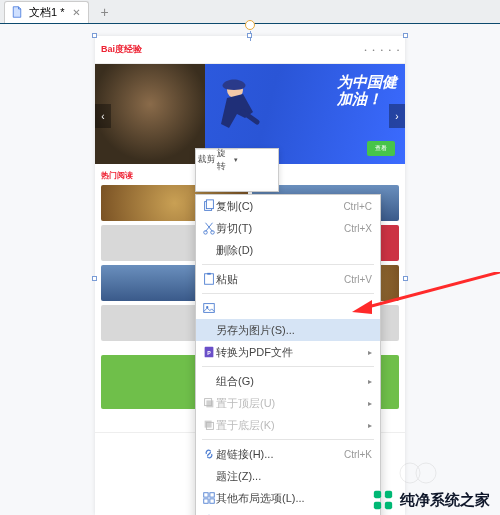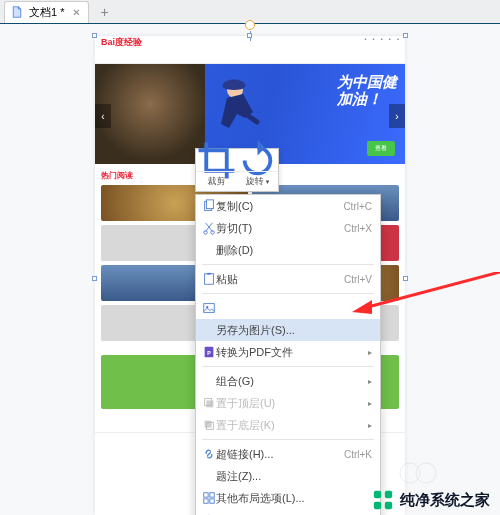--- a/index.html
+++ b/index.html
@@ -26,27 +26,27 @@
   .hero-left { width:110px; background:#555; position:relative; }
   .hero-left::after{content:"";position:absolute;inset:0;background:radial-gradient(circle at 50% 40%, #8a6b4a 0%, #3a2e1e 70%);}
   .hero-caption{position:absolute;bottom:4px;left:4px;font-size:7px;color:#fff;}
   .hero-main{flex:1;position:relative;}
   .skater{position:absolute;left:8px;top:12px;width:60px;height:70px;}
   .hero-text{position:absolute;right:8px;top:10px;color:#fff;font-weight:900;font-size:15px;line-height:1.1;font-style:italic;}
   .hero-btn{position:absolute;right:10px;bottom:8px;background:#47c44a;color:#fff;font-size:6px;padding:3px 8px;border-radius:2px;}
   .hero-nav{position:absolute;top:40%;width:16px;height:24px;background:rgba(0,0,0,.35);display:flex;align-items:center;justify-content:center;color:#fff;font-size:10px;}
   .hero-nav.l{left:0}.hero-nav.r{right:0}
 
-  .toolbar-above{height:28px;background:#fff;display:flex;padding:0 6px;border-bottom:1px solid #eee;}
+  .toolbar-above{height:28px;background:#fff;display:flex;align-items:center;padding:0 6px;border-bottom:1px solid #eee;}
   .baidu-logo{font-size:9px;font-weight:bold;color:#2a55d6;}
   .baidu-logo span{color:#e23;}
   .mini-tabs{display:flex;gap:6px;margin-left:auto;font-size:6px;color:#888;}
 
   
-  .floatbar{position:absolute;left:195px;top:148px;width:84px;height:44px;background:#fff;border:1px solid #ccc;box-shadow:0 2px 6px rgba(0,0,0,.15);font-size:10px;display:flex;flex-direction:column;z-index:20;}
+  .floatbar{position:absolute;left:195px;top:148px;width:84px;height:44px;background:#fff;border:1px solid #ccc;box-shadow:0 2px 6px rgba(0,0,0,.15);font-size:10px;display:flex;flex-direction:row;z-index:20;}
   .floatbar-icons{display:flex;height:22px;}
   .floatbar-icons div{flex:1;display:flex;align-items:center;justify-content:center;color:#3a6fd8;}
   .floatbar-labels{display:flex;height:20px;border-top:1px solid #eee;}
   .floatbar-labels div{flex:1;display:flex;align-items:center;justify-content:center;color:#555;font-size:9px;gap:2px;}
 
   
   .ctxmenu{position:absolute;left:195px;top:194px;width:186px;background:#fff;border:1px solid #ccc;box-shadow:0 4px 10px rgba(0,0,0,.2);font-size:11px;z-index:30;}
   .ctx-item{display:flex;align-items:center;height:22px;padding:0 8px 0 6px;color:#444;cursor:default;}
   .ctx-item.hover{background:#d6e4f5;}
   .ctx-item.disabled{color:#bbb;}

